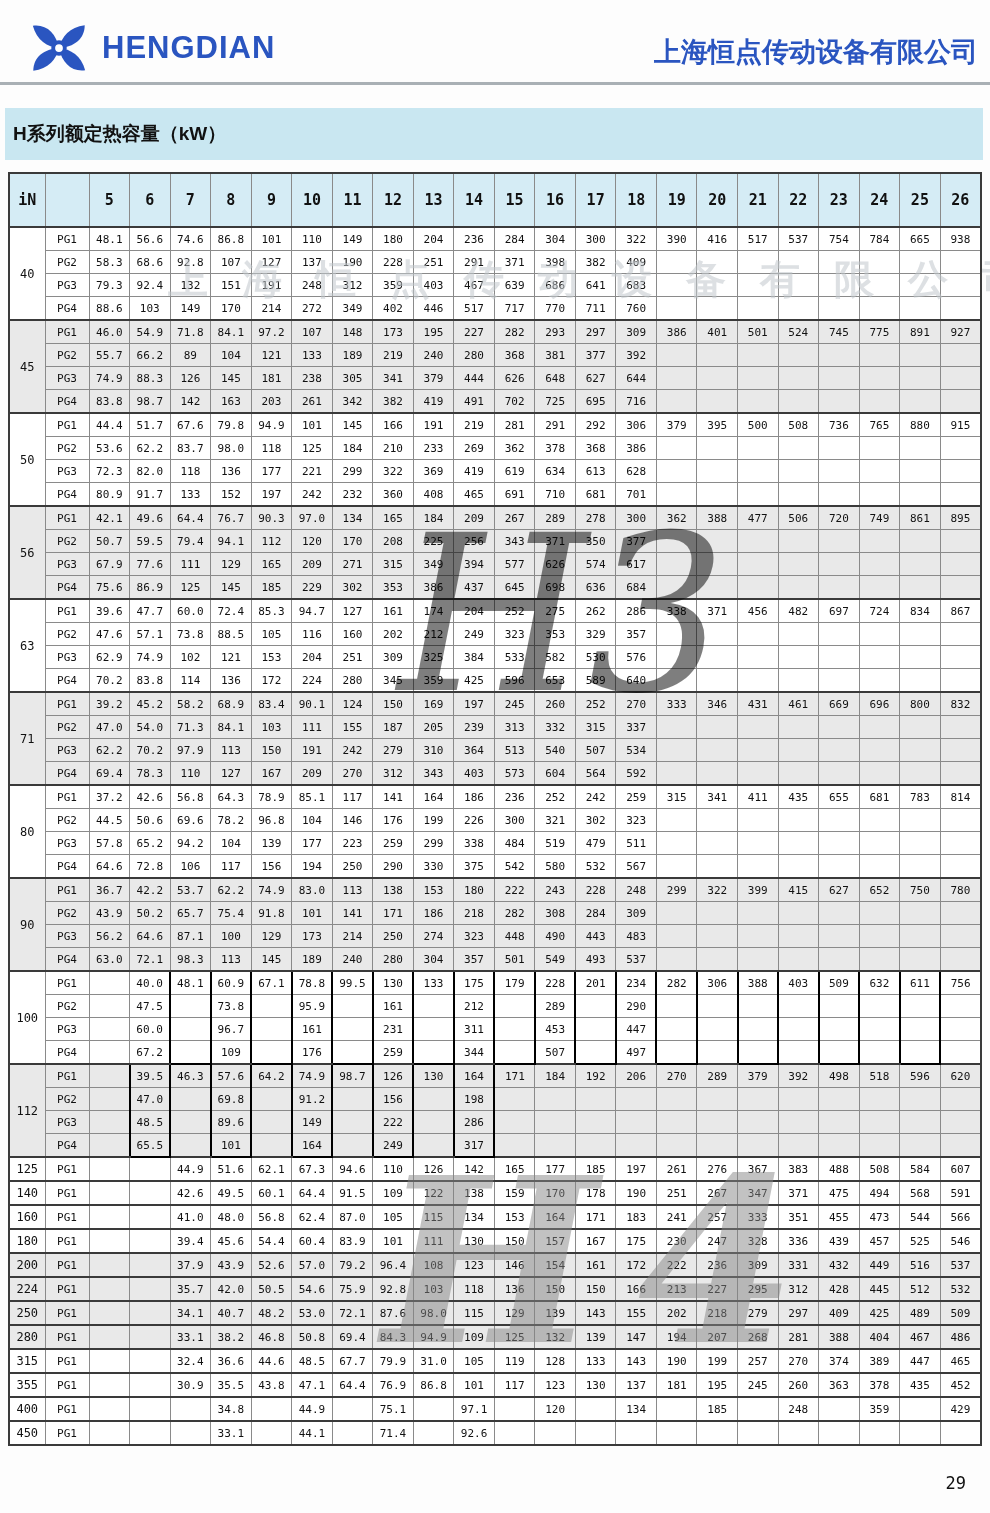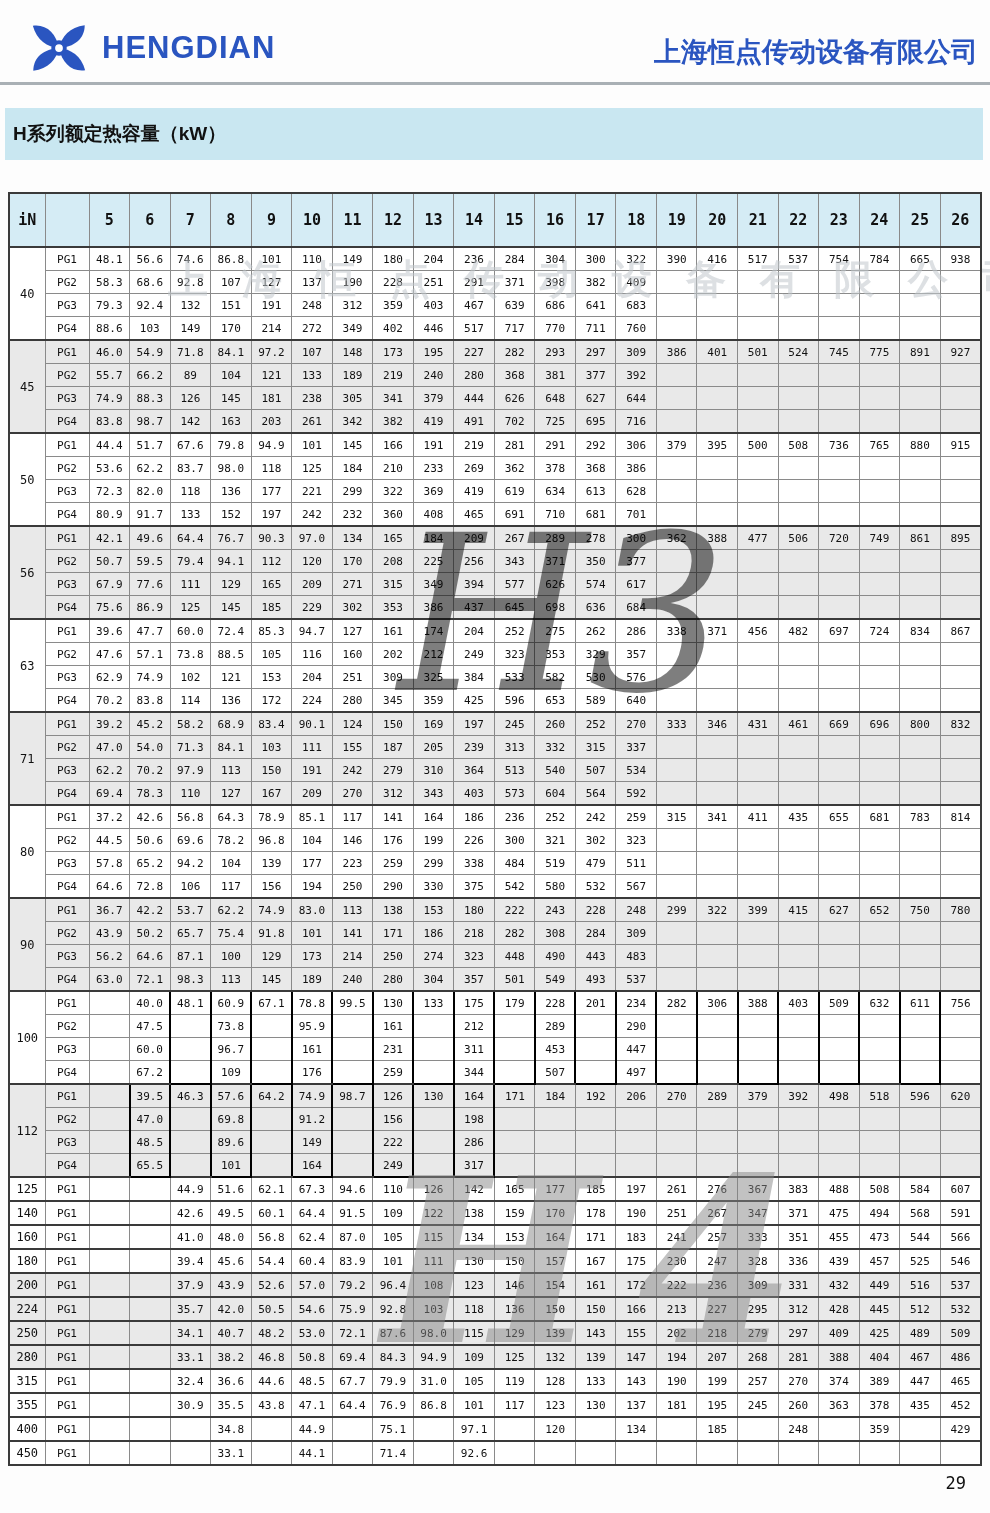--- a/index.html
+++ b/index.html
@@ -8,21 +8,21 @@
     font-family:"Liberation Sans", sans-serif; color:#111; overflow:hidden;
   }
   
   .logo { position:absolute; left:28px; top:16px; display:flex; align-items:center; gap:12px; }
   .logo-word { font-size:31px; font-weight:bold; color:#2a55c0; letter-spacing:1px; }
   .company { position:absolute; right:12px; top:34px; font-size:27px; font-weight:bold; color:#2a55c0; white-space:nowrap; }
   .rule { position:absolute; left:0; top:82px; width:990px; height:3px; background:#a9b0b5; }
   .titlebar { position:absolute; left:5px; top:108px; width:978px; height:52px; background:#c9e7f1; display:flex; align-items:center; }
   .titlebar span { font-size:19px; font-weight:bold; padding-left:8px; }
   
-  .tablewrap { position:absolute; left:8px; top:192px;border-radius:23px; }
+  .tablewrap { position:absolute; left:8px; top:172px;border-radius:23px; }
   table { border-collapse:collapse; table-layout:fixed; width:974px; border:2px solid #3a3a3a; }
   th, td { border:1px solid #8a8a8a; padding:0; text-align:center; vertical-align:middle; overflow:hidden; }
   thead th {
     height:52px; background:#d5ecf5; font-size:15px; font-weight:bold;
     font-family:"DejaVu Sans Mono", monospace; border-bottom:2px solid #3a3a3a;
   }
   tbody td { height:22px; font-size:11px; font-family:"DejaVu Sans Mono", monospace; background:#fff; }
   tr.shaded td { background:#e9e9e9; }
   td.in-cell { font-size:12px; border-bottom:2px solid #3a3a3a; }
   td.pg-cell { font-size:11px; }

